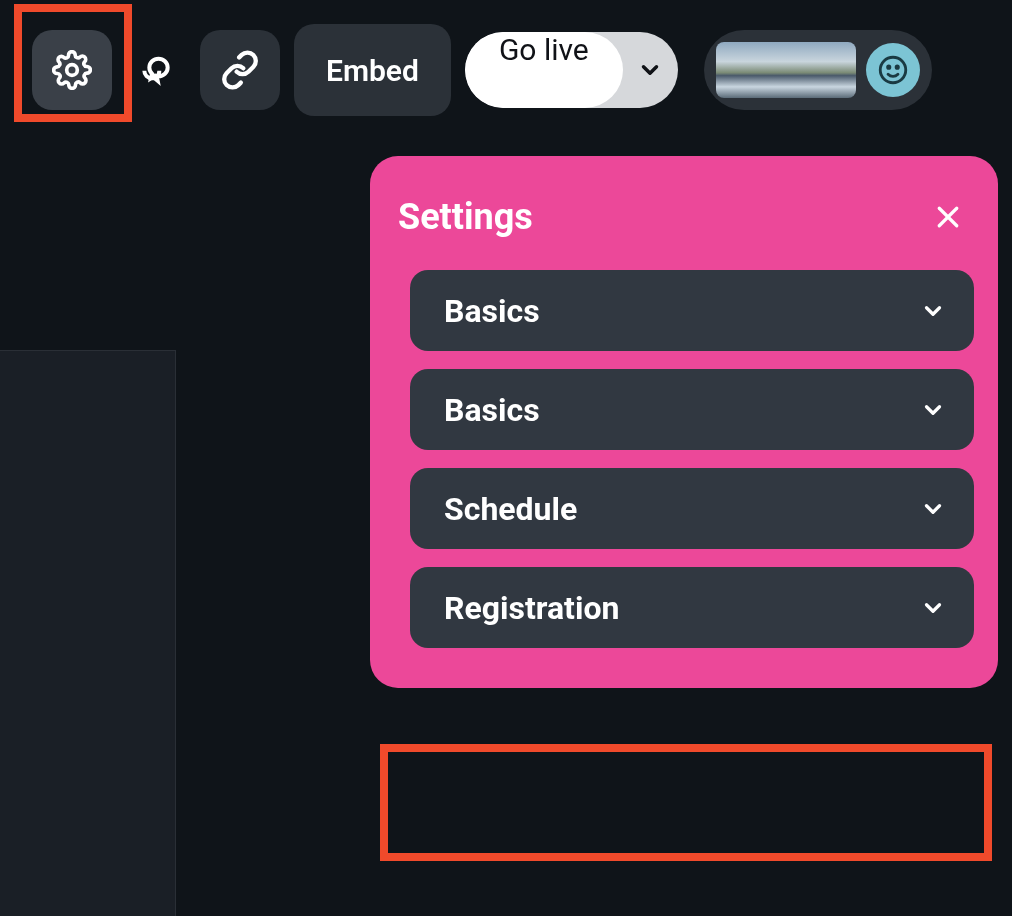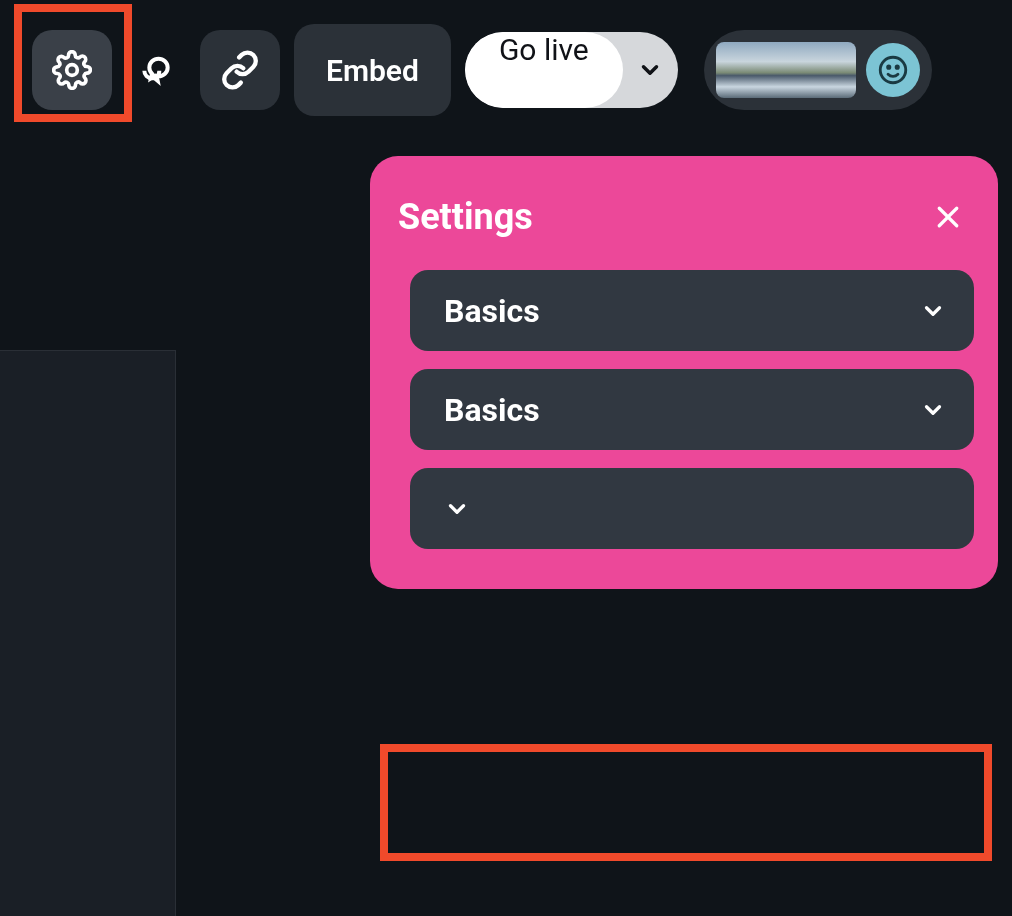--- a/index.html
+++ b/index.html
@@ -290,23 +290,30 @@
       </svg>
     </div>
 
     <div class="settings-item">
       <span class="settings-item-label">Basics</span>
       <svg width="26" height="26" viewBox="0 0 24 24" fill="none" stroke="#fff" stroke-width="3" stroke-linecap="round" stroke-linejoin="round">
         <polyline points="6 9 12 15 18 9"></polyline>
       </svg>
     </div>
 
-
-
     <div class="settings-item">
+      <span class="settings-item-label">Schedule</span>
+      <svg width="26" height="26" viewBox="0 0 24 24" fill="none" stroke="#fff" stroke-width="3" stroke-linecap="round" stroke-linejoin="round">
+        <polyline points="6 9 12 15 18 9"></polyline>
+      </svg>
+    </div>
+
+
+    <div class="settings-item">
+      <span class="settings-item-label">Registration</span>
       <svg width="26" height="26" viewBox="0 0 24 24" fill="none" stroke="#fff" stroke-width="3" stroke-linecap="round" stroke-linejoin="round">
         <polyline points="6 9 12 15 18 9"></polyline>
       </svg>
     </div>
 
 
   </div>
 </div>
 
 <div class="highlight-box highlight-gear"></div>

